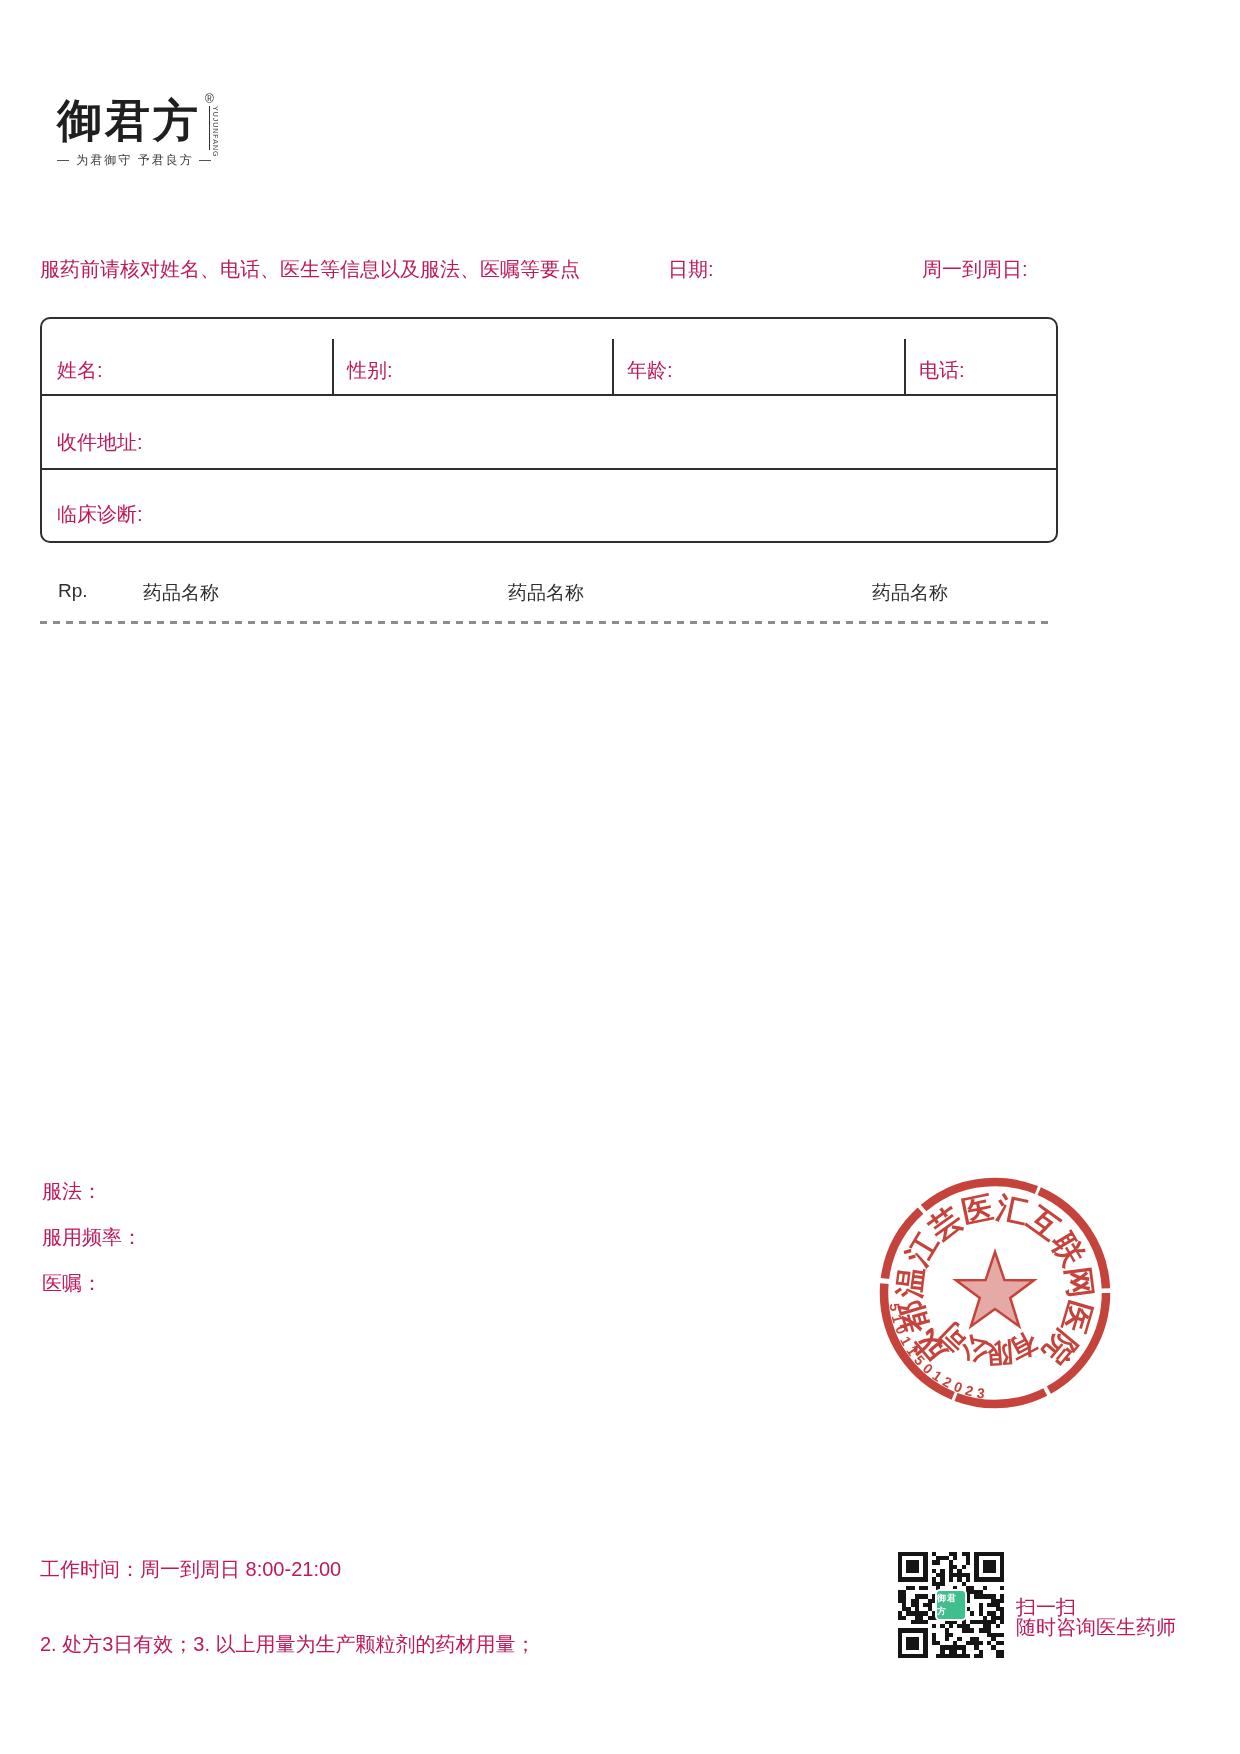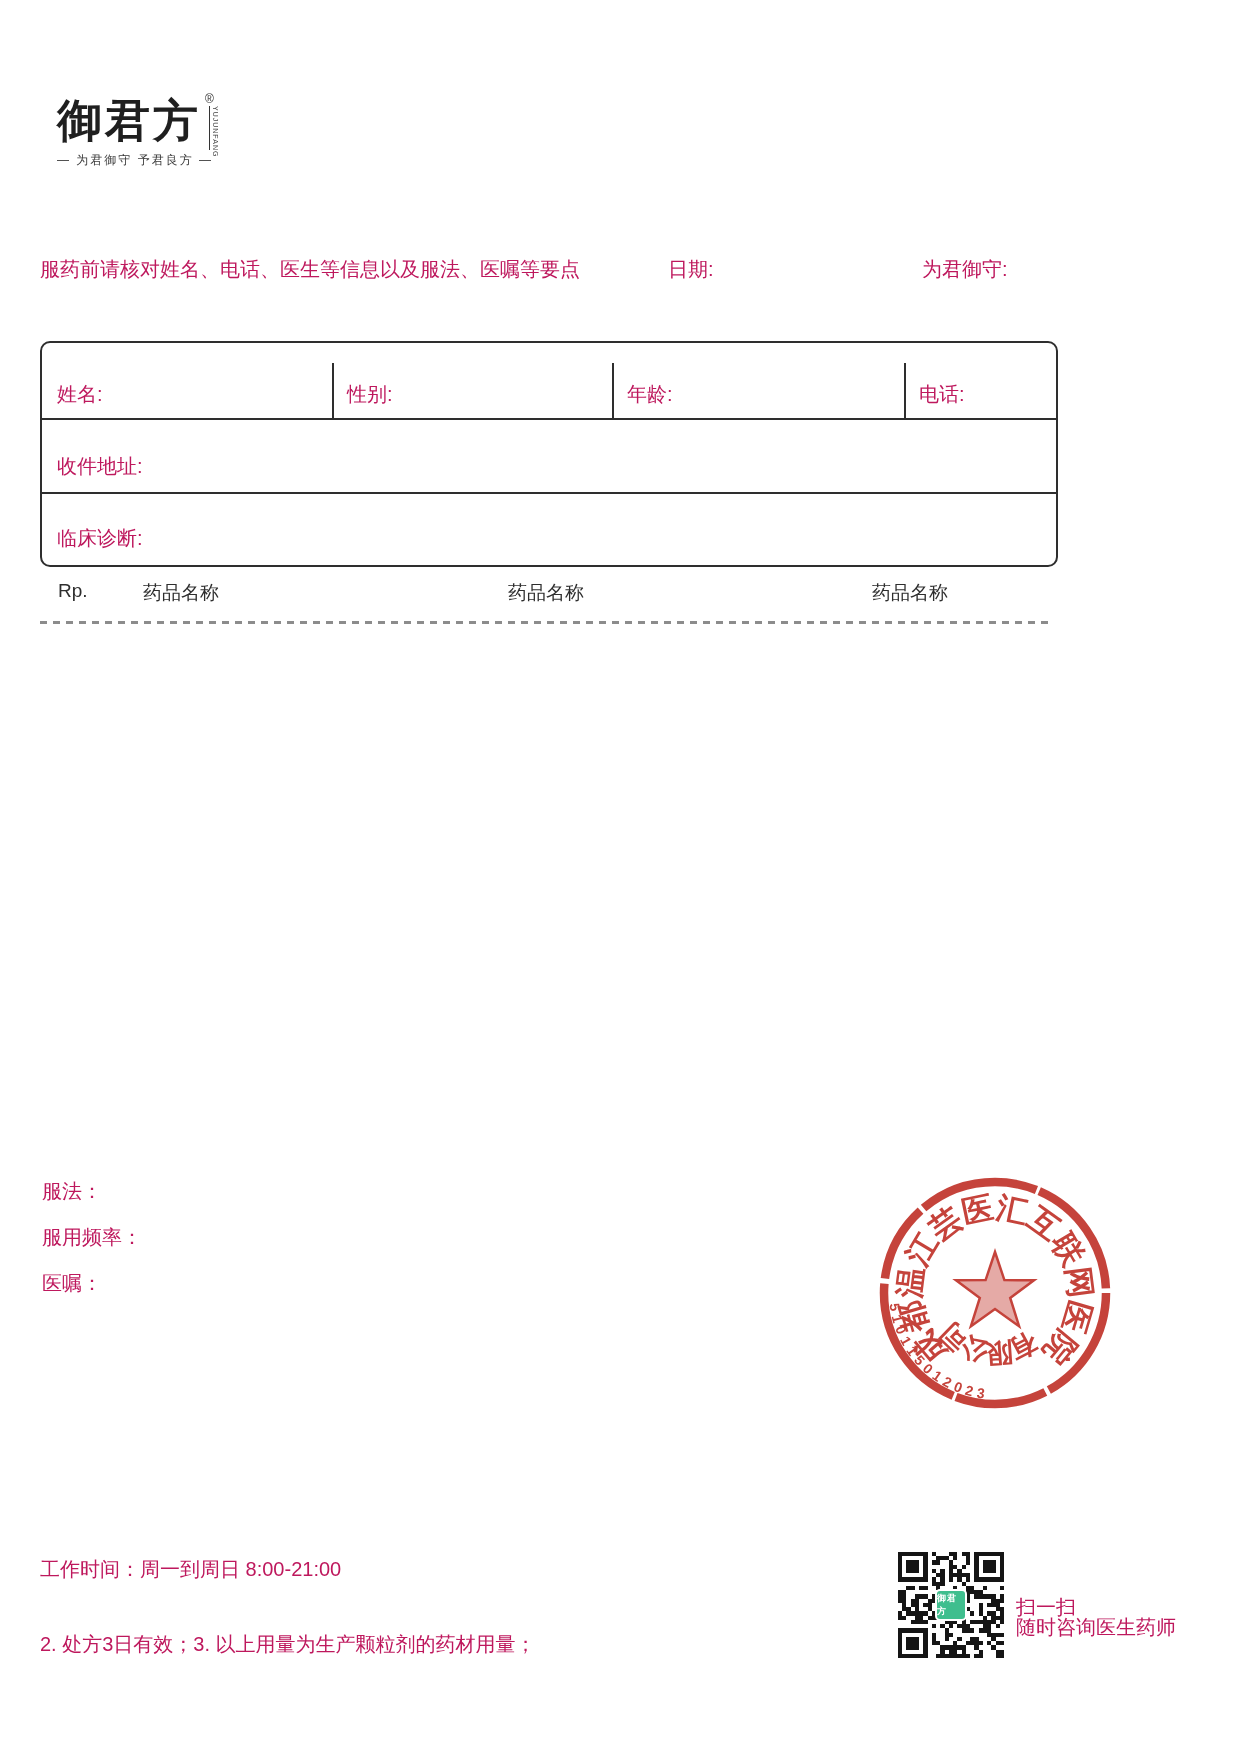--- a/index.html
+++ b/index.html
@@ -8,21 +8,21 @@
   .abs{position:absolute;}
   .logo-zh{font-family:"DejaVu Serif","Liberation Serif",serif;font-size:45px;font-weight:700;
            letter-spacing:3px;color:#1f1f1f;line-height:1;}
   .logo-reg{font-size:12px;color:#333;}
   .logo-side{writing-mode:vertical-rl;font-size:7px;letter-spacing:1px;color:#444;
              border-left:1px solid #333;padding-left:2px;height:44px;}
   .tagline{font-size:12px;letter-spacing:2px;color:#3a3a3a;}
   .title{font-size:32px;font-weight:700;letter-spacing:2px;color:#2a2a2a;}
   .txt20{font-size:20px;color:#be185d;}
   .txt19{font-size:19px;color:#2e2e2e;}
-  .box{position:absolute;border:2px solid #2e2e2e;border-radius:10px;margin-top:24px;}
+  .box{position:absolute;border:2px solid #2e2e2e;border-radius:10px;}
   .hline{position:absolute;left:-1px;right:-1px;height:2px;background:#2e2e2e;}
   .vline{position:absolute;width:2px;background:#2e2e2e;}
   .dash{position:absolute;height:3px;
         background:repeating-linear-gradient(90deg,#8c8c8c 0 7px,transparent 7px 13px);}
   #stamp-svg{position:absolute;left:860px;top:1158px;opacity:.9;}
   #stamp-text text{font-weight:700;text-anchor:middle;dominant-baseline:central;
                    font-family:"Liberation Sans","DejaVu Sans",sans-serif;}
   #qr-svg{position:absolute;left:898px;top:1552px;}
   .qr-logo{position:absolute;left:935px;top:1589px;width:32px;height:32px;border-radius:5px;
            border:2px solid #fff;box-sizing:border-box;display:flex;align-items:center;
@@ -35,21 +35,21 @@
 
   <div class="abs" style="left:57px;top:98px;">
     <span class="logo-zh">御君方</span>
     <span class="logo-reg abs" style="left:148px;top:-6px;">®</span>
     <span class="logo-side abs" style="left:152px;top:8px;">YUJUNFANG</span>
   </div>
   <div class="abs tagline" style="left:57px;top:152px;">— 为君御守 予君良方 —</div>
 
   <div class="abs txt20" style="left:40px;top:256px;">服药前请核对姓名、电话、医生等信息以及服法、医嘱等要点</div>
   <div class="abs txt20" style="left:668px;top:256px;">日期:</div>
-  <div class="abs txt20" style="left:922px;top:256px;">为君御守:</div>
+  <div class="abs txt20" style="left:922px;top:256px;">周一到周日:</div>
 
   <div class="box" style="left:40px;top:317px;width:1014px;height:222px;">
     <div class="hline" style="top:75px;"></div>
     <div class="hline" style="top:149px;"></div>
     <div class="vline" style="left:290px;top:20px;height:56px;"></div>
     <div class="vline" style="left:570px;top:20px;height:56px;"></div>
     <div class="vline" style="left:862px;top:20px;height:56px;"></div>
     <div class="abs txt20" style="left:15px;top:38px;">姓名:</div>
     <div class="abs txt20" style="left:305px;top:38px;">性别:</div>
     <div class="abs txt20" style="left:585px;top:38px;">年龄:</div>

